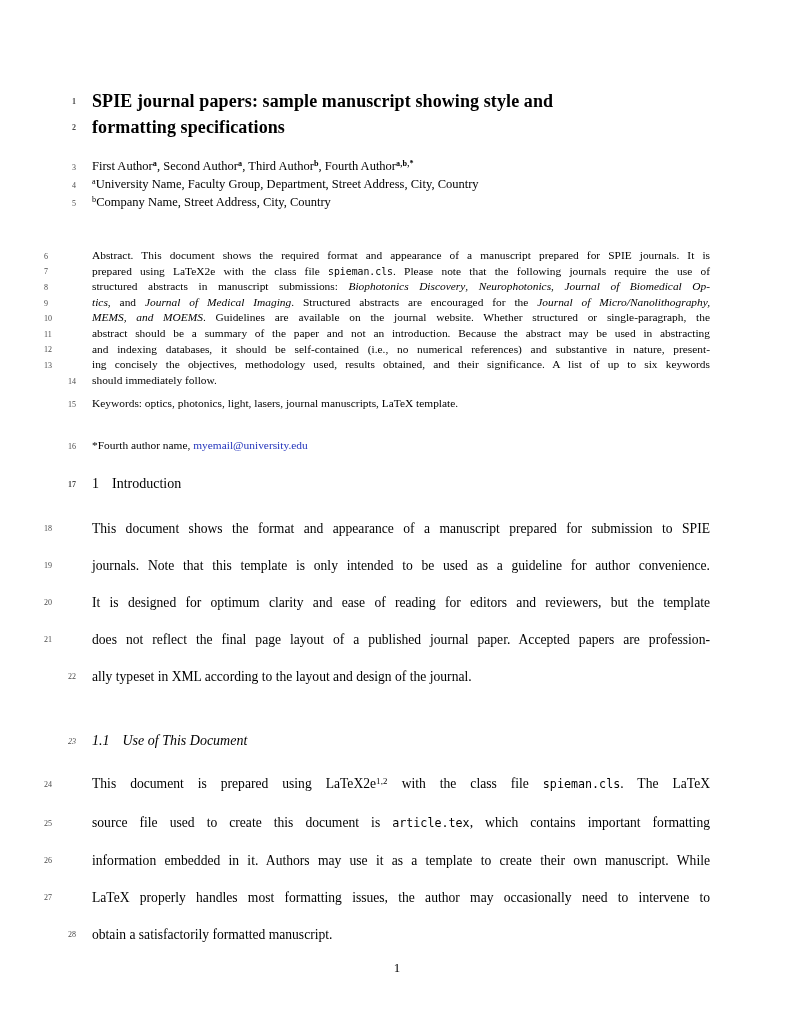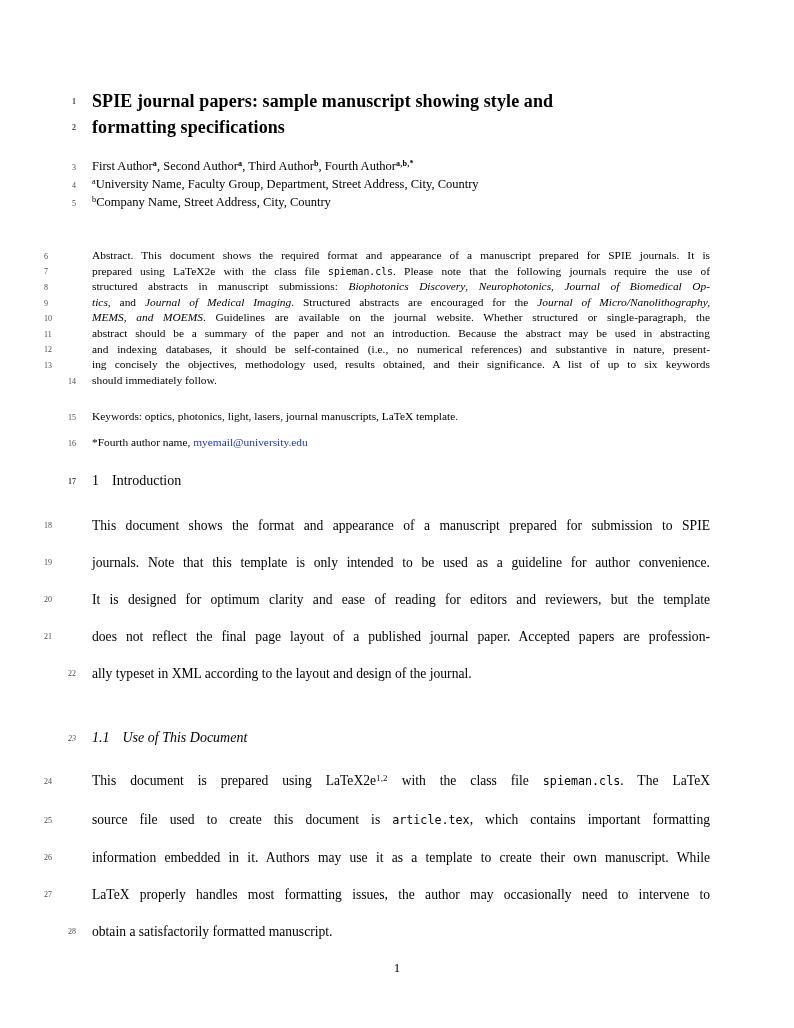--- a/index.html
+++ b/index.html
@@ -24,22 +24,22 @@
     font-family: "Liberation Serif", serif;
     color: var(--lineno-color, #4a4a4a);
     top: 50%; transform: translateY(-50%);
     line-height: normal;
   }
   .content { display: inline; }
 
   .block.title { font-size: 18px; font-weight: bold; line-height: 26px; letter-spacing: 0.1px; }
   .block.frontmatter { margin-top: 18px; font-size: 12.5px; line-height: 17px; }
   .block.abstract { margin-top: 36px; font-size: 11.4px; line-height: 15.6px; }
-  .block.keywords { margin-top: 21px; font-size: 11.4px; line-height: 15.6px; }
-  .block.correspondence { margin-top: 10px; font-size: 11.4px; line-height: 15.6px; }
+  .block.keywords { margin-top: 8px; font-size: 11.4px; line-height: 15.6px; }
+  .block.correspondence { margin-top: 26px; font-size: 11.4px; line-height: 15.6px; }
   .block.section-heading { margin-top: 20px; font-size: 14px; line-height: 20px; font-weight: bold; }
   .block.body { margin-top: 16px; font-size: 13.6px; line-height: 37px; }
   .block.body2 { margin-top: 14px; }
   .block.subsection-heading { margin-top: 36px; font-size: 14px; line-height: 20px; font-style: italic; }
 
   .seg.b { font-weight: normal; }
   .seg.i { font-style: italic; }
   .seg.m { font-family: "DejaVu Sans Mono", monospace; font-size: 0.86em; }
   .seg.sup, .seg.bsup {
     font-size: 0.65em;

